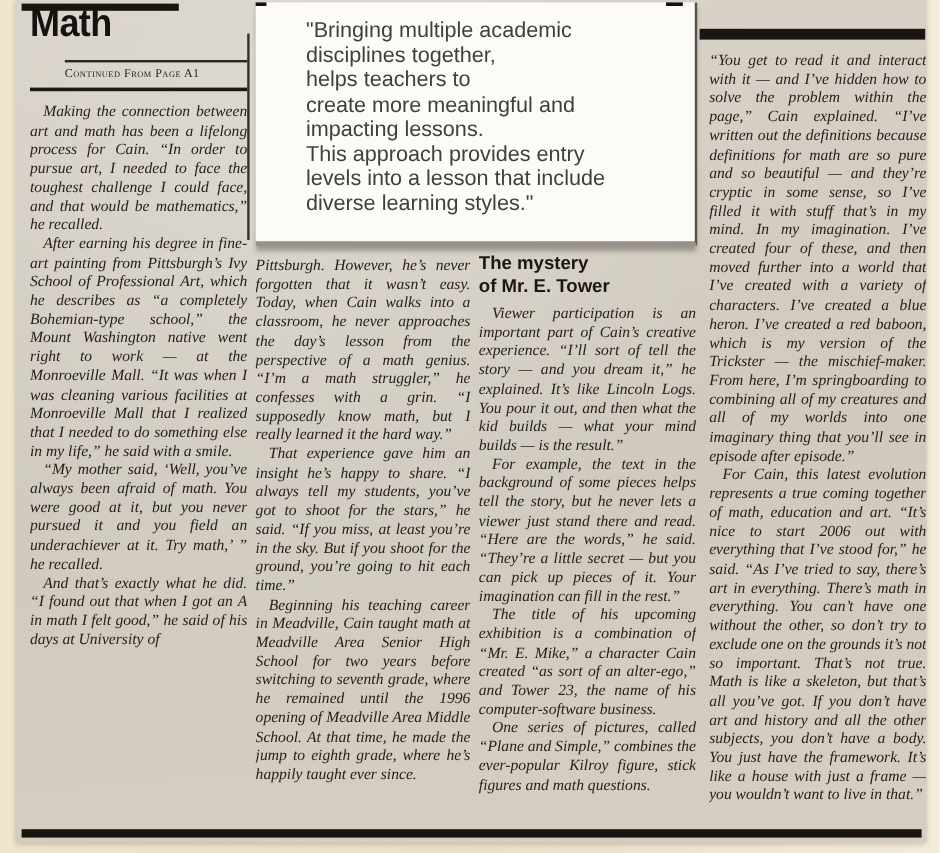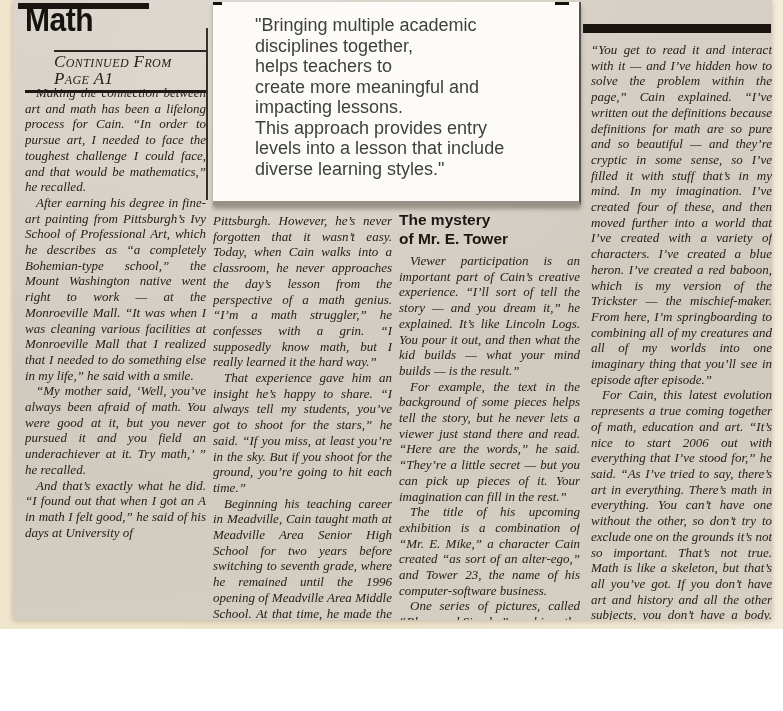--- a/index.html
+++ b/index.html
@@ -1,36 +1,36 @@
 <!DOCTYPE html>
 <html><head>
 <meta charset="utf-8">
 <style>
   html,body{margin:0;padding:0;}
   body{width:783px;height:711px;overflow:hidden;font-family:"Liberation Serif",serif;}
-  .scan{position:relative;width:783px;height:629px;background:linear-gradient(90deg,#f0e5cd 0%,#ece1c9 50%,#f4ecdb 100%);}
+  .scan{position:relative;width:783px;height:711px;background:linear-gradient(90deg,#f0e5cd 0%,#ece1c9 50%,#f4ecdb 100%);}
   .clip{position:absolute;left:13px;top:0;right:11px;bottom:9px;
         background:
           radial-gradient(ellipse at 30% 15%, rgba(255,255,255,0.20), transparent 55%),
           linear-gradient(175deg,#d7d1c7 0%,#cfc9be 55%,#d5cec3 100%);
         box-shadow:0 1px 5px rgba(60,45,25,0.25);overflow:hidden;}
   
   .bar{position:absolute;background:#1a1511;}
   .bar-topleft{left:5px;top:3px;width:131px;height:6px;}
   .bar-topright{left:570px;top:24px;width:188px;height:9px;}
   .bar-bottom{left:5px;top:691px;width:750px;height:7px;}
   .vrule{position:absolute;left:193px;top:28px;width:2px;height:172px;background:#35302a;}
   
   .headline{position:absolute;left:12px;top:2px;margin:0;font-family:"Liberation Sans",sans-serif;
             font-weight:700;font-size:30px;letter-spacing:-0.5px;color:#15120f;transform:scaleY(1.08);transform-origin:top left;}
   
   .continued{position:absolute;left:12px;top:50px;width:181px;color:#26211b;}
   .cont-topline{margin-left:29px;border-top:2px solid #2a2520;}
   .continued span{display:block;padding-left:29px;padding-top:1px;font-variant:small-caps;
-                  font-size:17px;letter-spacing:0.4px;line-height:17px;font-style:italic;}
+                  font-size:10px;letter-spacing:0.4px;line-height:17px;}
   .cont-botline{border-top:3px solid #1d1915;margin-top:3px;}
   
   .col{position:absolute;color:#262019;font-size:13px;line-height:15.7px;text-align:justify;overflow:hidden;}
   .col p{margin:0;text-indent:11px;font-style:italic;}
   .col p.noindent{text-indent:0;}
   .col1{left:12px;top:85px;width:181px;height:600px;}
   .col2{left:200px;top:213px;width:179px;height:472px;}
   .col3{left:386px;top:210px;width:181px;height:475px;}
   .col4{left:578px;top:42px;width:181px;height:644px;}
   .subhead{font-family:"Liberation Sans",sans-serif;font-weight:700;text-align:left;

